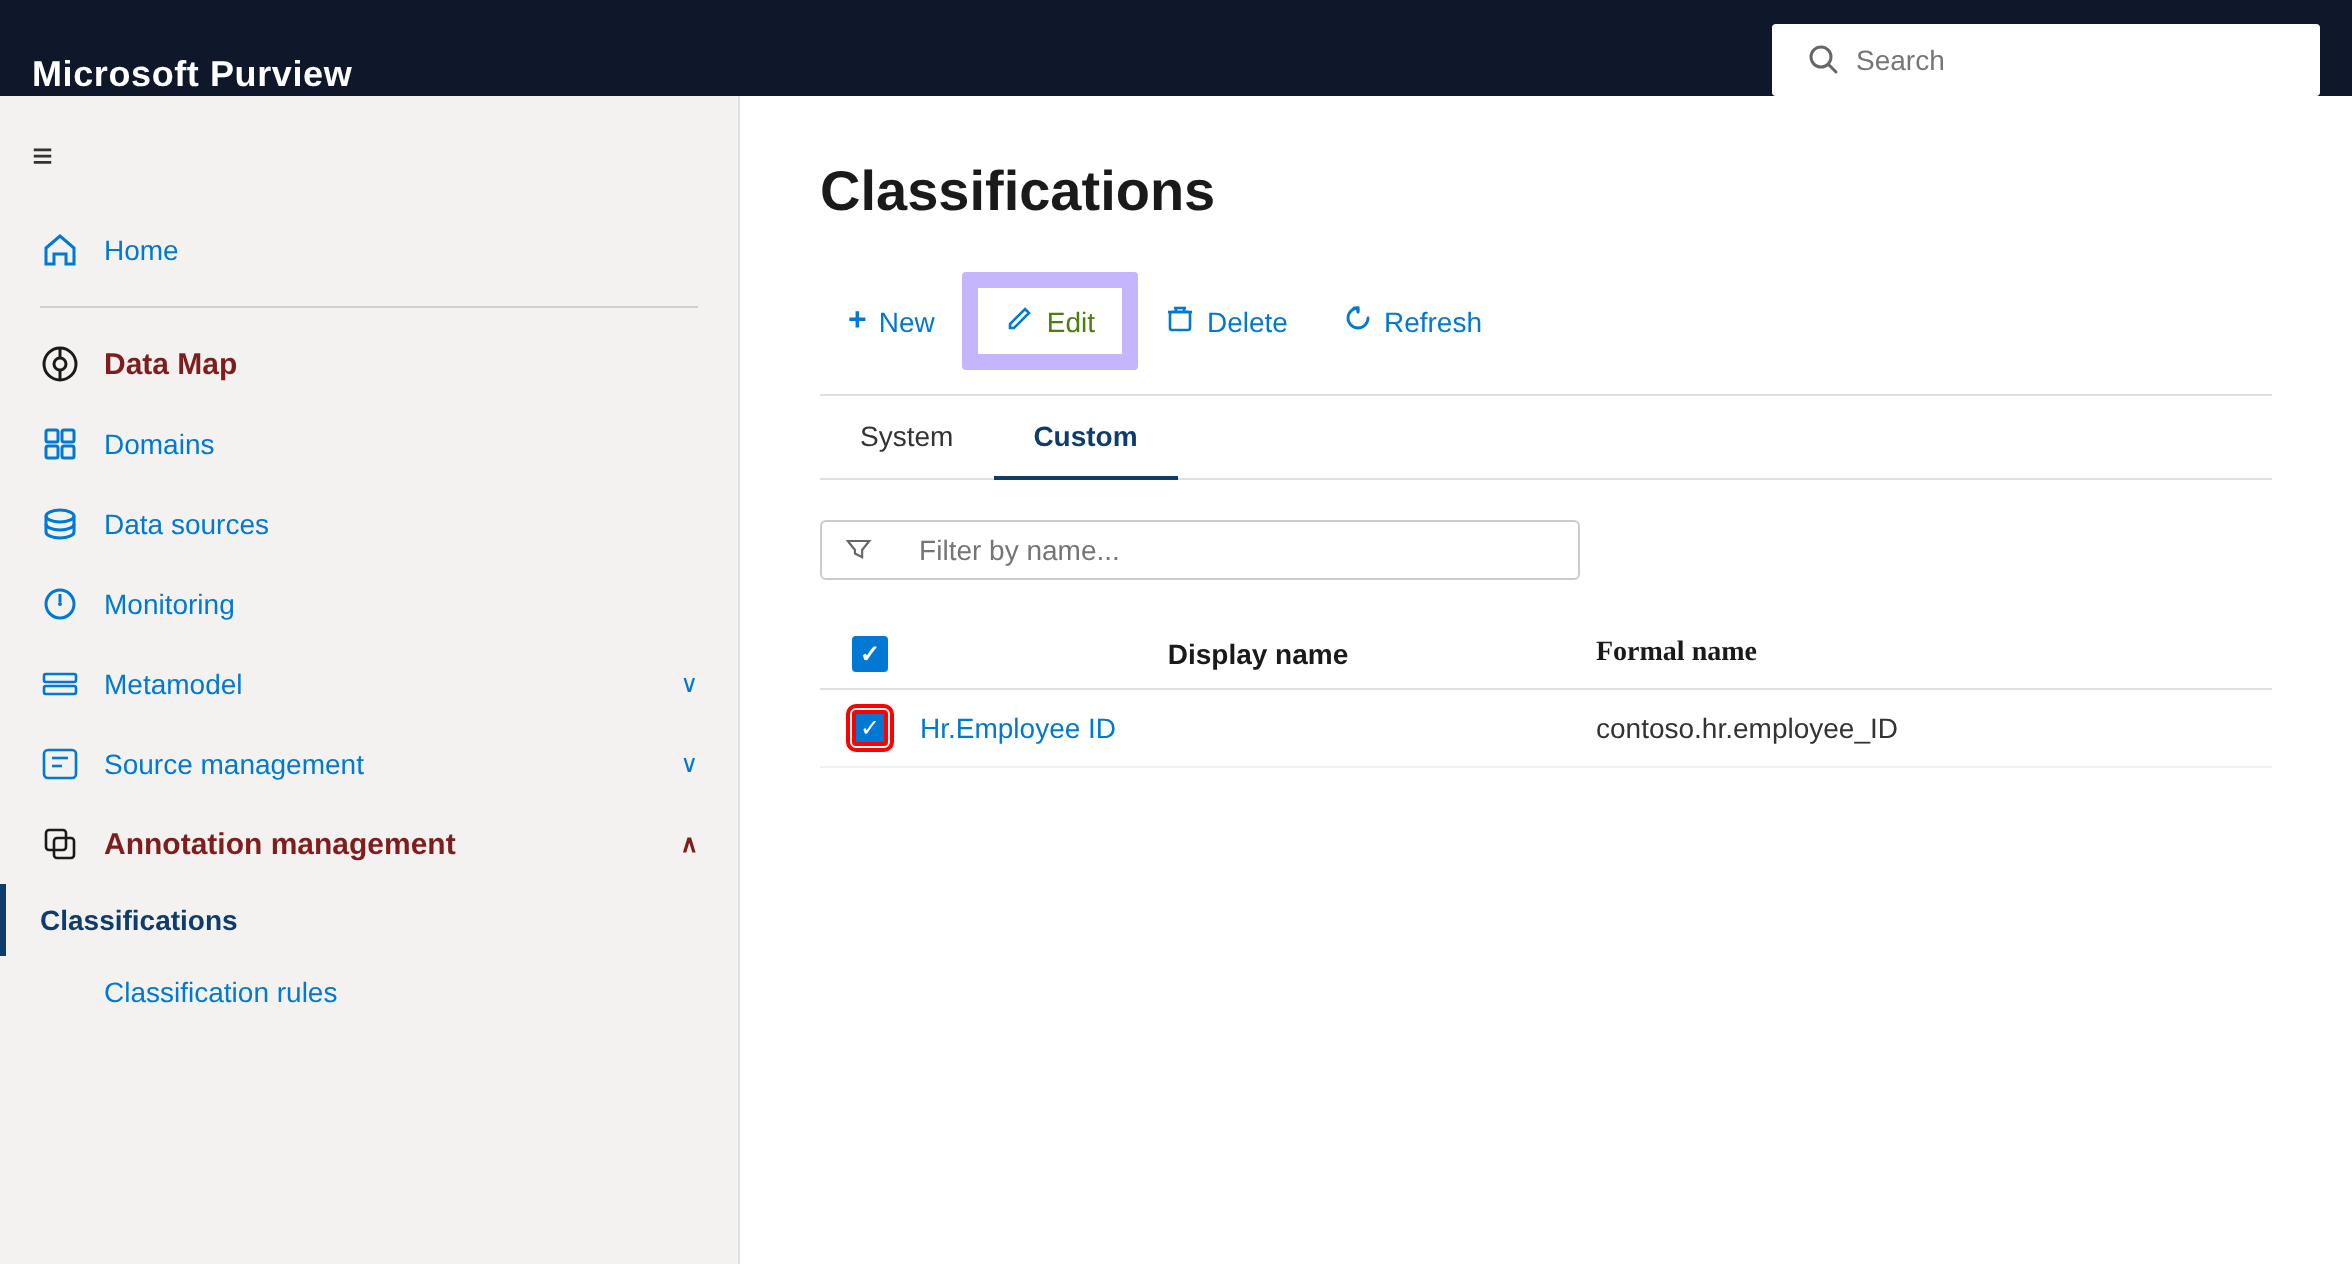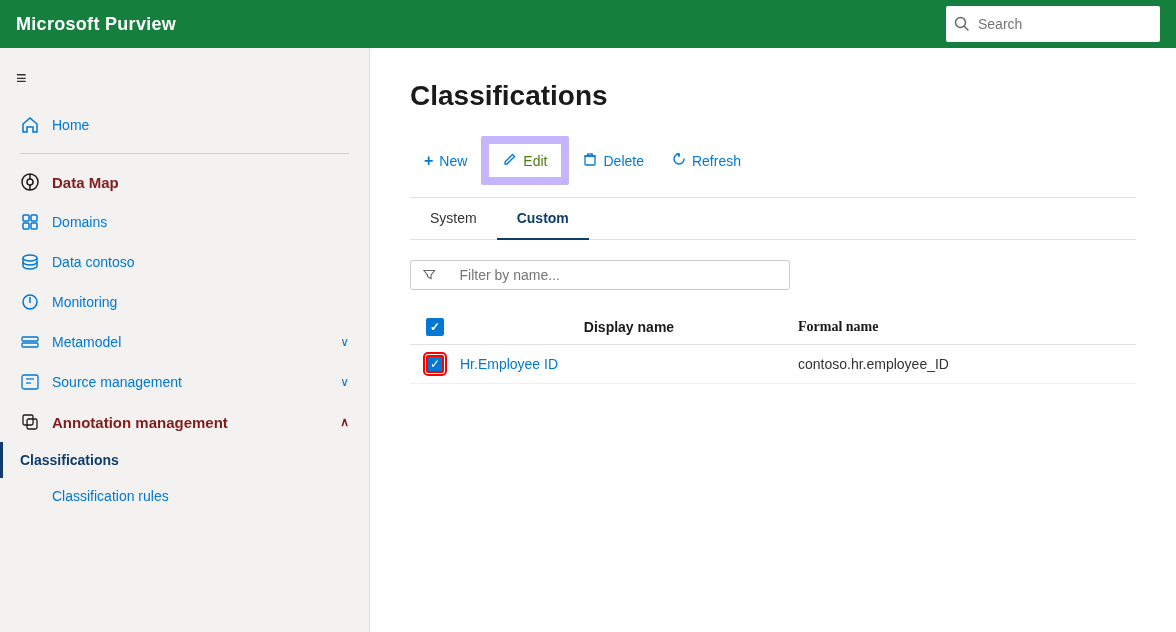--- a/index.html
+++ b/index.html
@@ -1,41 +1,41 @@
 <!DOCTYPE html>
 <html><head>
   <meta charset="utf-8">
   <style>
     * { box-sizing: border-box; margin: 0; padding: 0; }
     body { font-family: 'Segoe UI', Arial, sans-serif; font-size: 14px; background: #f3f2f1; display: flex; flex-direction: column; height: 632px; width: 1176px; overflow: hidden; }
 
     
     .topbar {
-      background: #15803d;
+      background: #0f172a;
       height: 48px;
       display: flex;
-      align-items: center;
+      align-items: flex-end;
       justify-content: space-between;
       padding: 0 16px;
       flex-shrink: 0;
     }
     .topbar-logo {
       color: white;
       font-size: 18px;
       font-weight: 600;
       letter-spacing: 0.3px;
     }
     .topbar-search {
       display: flex;
       align-items: center;
       background: white;
       border-radius: 2px;
-      padding: 0 8px;
+      padding: 0 18px;
       height: 36px;
-      width: 214px;
+      width: 274px;
       gap: 8px;
     }
     .topbar-search input {
       border: none;
       outline: none;
       font-size: 14px;
       color: #333;
       width: 100%;
       background: transparent;
     }
@@ -302,21 +302,21 @@
     </div>
 
     <div class="sidebar-item">
       <span class="sidebar-icon">
         <svg width="18" height="18" viewBox="0 0 18 18" fill="none">
           <ellipse cx="9" cy="5" rx="7" ry="3" stroke="#0078d4" stroke-width="1.5" fill="none"></ellipse>
           <path d="M2 5v4c0 1.66 3.13 3 7 3s7-1.34 7-3V5" stroke="#0078d4" stroke-width="1.5" fill="none"></path>
           <path d="M2 9v4c0 1.66 3.13 3 7 3s7-1.34 7-3V9" stroke="#0078d4" stroke-width="1.5" fill="none"></path>
         </svg>
       </span>
-      <span>Data contoso</span>
+      <span>Data sources</span>
     </div>
 
     <div class="sidebar-item">
       <span class="sidebar-icon">
         <svg width="18" height="18" viewBox="0 0 18 18" fill="none">
           <circle cx="9" cy="9" r="7" stroke="#0078d4" stroke-width="1.5" fill="none"></circle>
           <path d="M9 9m-1 0a1 1 0 1 0 2 0a1 1 0 1 0-2 0" fill="#0078d4"></path>
           <line x1="9" y1="4" x2="9" y2="8" stroke="#0078d4" stroke-width="1.5"></line>
         </svg>
       </span>

